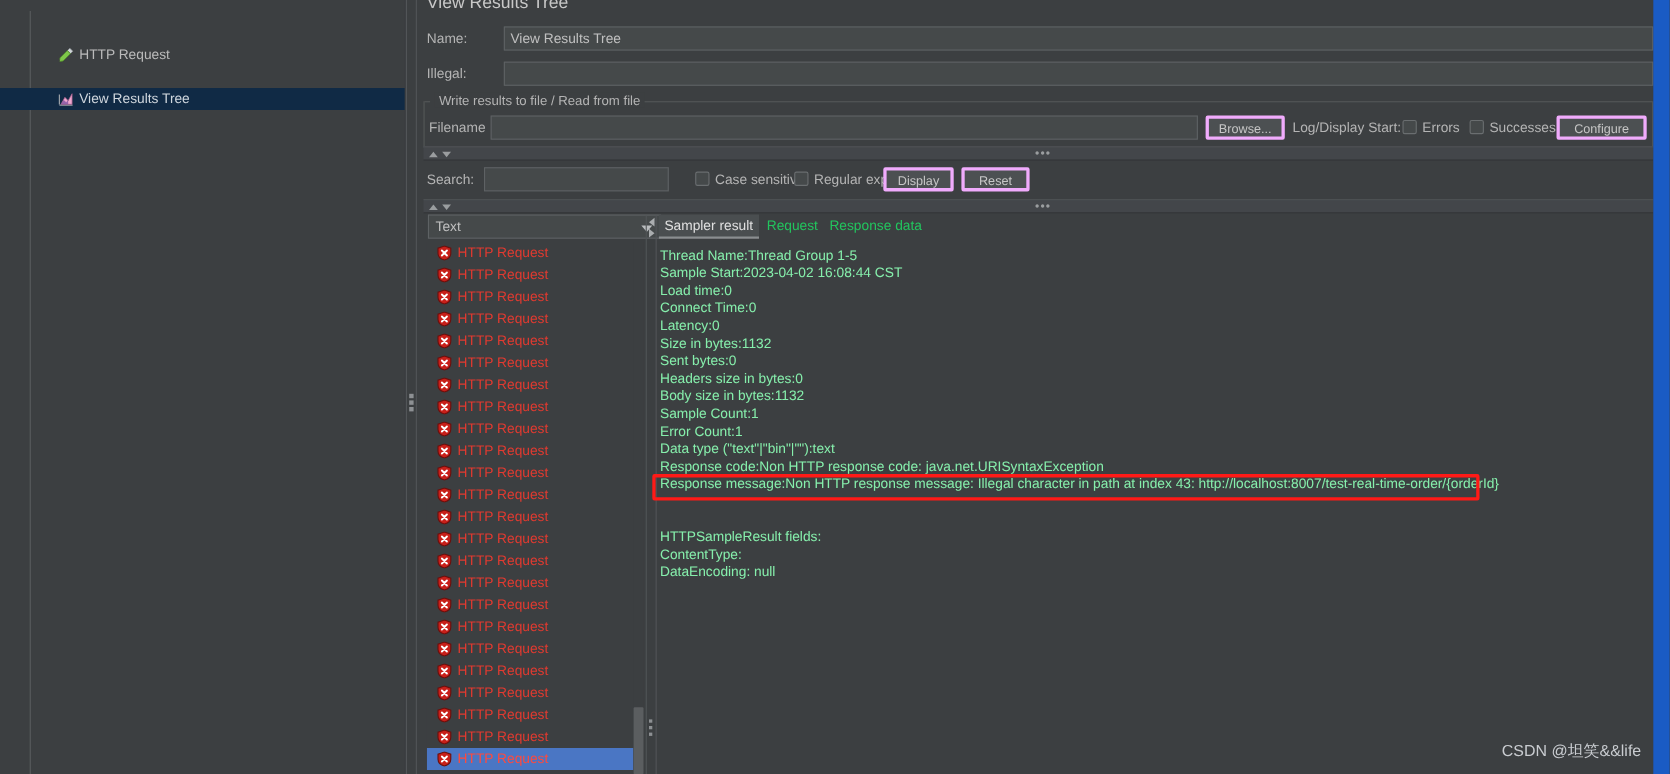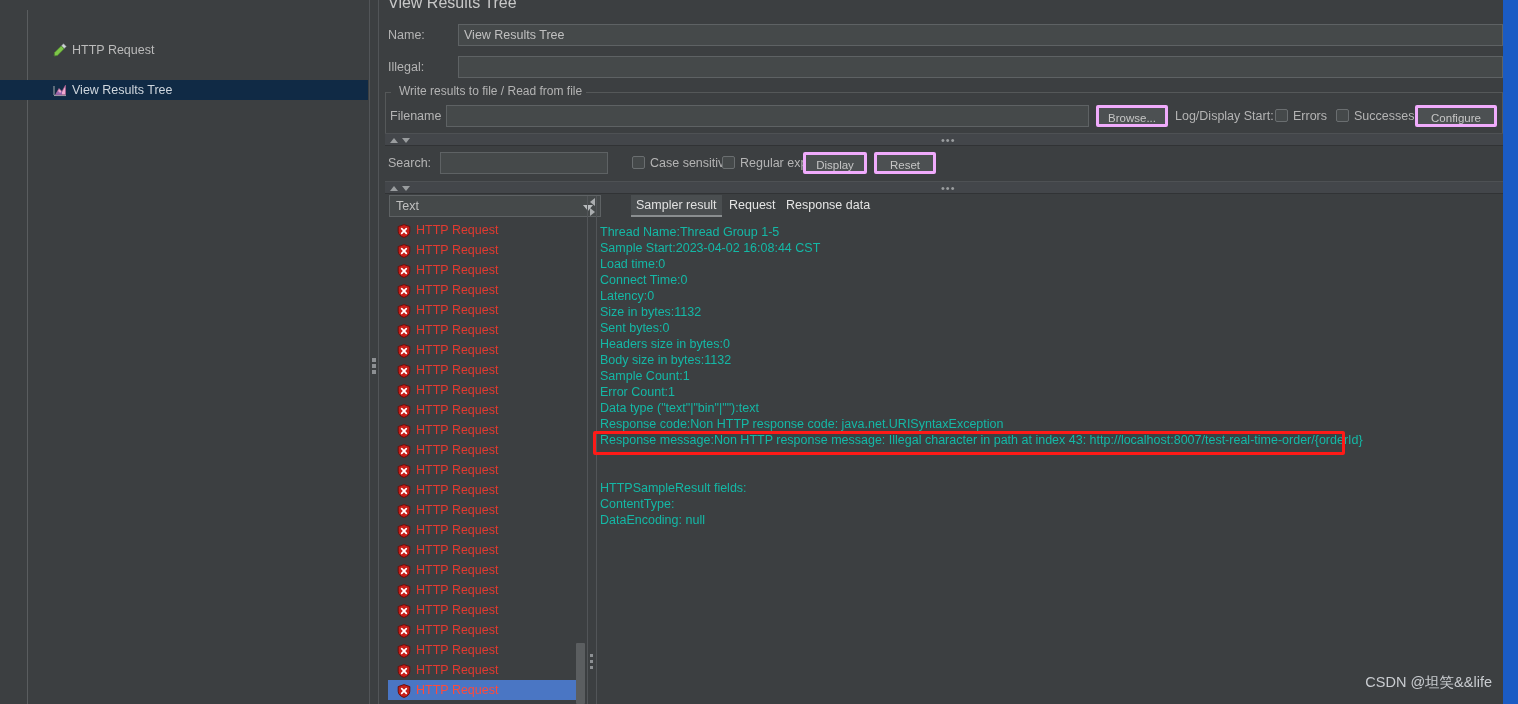--- a/index.html
+++ b/index.html
@@ -97,21 +97,21 @@
   }
   .combo .arrow {
     position: absolute; right: 7px; top: 9px; width: 0; height: 0;
     border-left: 5px solid transparent; border-right: 5px solid transparent;
     border-top: 6px solid #b9bcbe;
   }
 
   
   .tabstrip { position: absolute; height: 22px; }
   .tab {
-    position: absolute; font-size: 12.5px; color: #e5e5e5;
+    position: absolute; font-size: 12.5px; color: #22c55e;
     height: 22px; line-height: 20px; padding: 0 5px;
   }
   .tab.active { background: #4a4e50; color: #e0e0e0; border-bottom: 2px solid #8a8e90; }
   .tabscroll { position: absolute; width: 8px; height: 22px; }
   .tabscroll .t { position: absolute; width: 0; height: 0; }
 
   
   #results-list {
     position: absolute; left: 388px; top: 220px; width: 188px; height: 484px;
     background: #3c3f41; overflow: hidden;
@@ -136,21 +136,21 @@
 
   #inner-divider {
     position: absolute; left: 586px; top: 196px; width: 12px; height: 508px;
   }
   #inner-divider .dvline { position:absolute; top:0; width:1px; height:508px; background:#525558; }
   #inner-divider .dot { position:absolute; left:4px; width:3px; height:3px; background:#8d9093; }
 
   
   #sampler-text {
     position: absolute; left: 600px; top: 224px; width: 900px;
-    font-size: 12.5px; color: #14b8a6; line-height: 16px;
+    font-size: 12.5px; color: #86efac; line-height: 16px;
     white-space: pre;
   }
   #sampler-text .line { height: 16px; }
   #sampler-text .blank { height: 16px; }
 
   #error-highlight {
     position: absolute; left: 593px; top: 431px; width: 752px; height: 24px;
     border: 3px solid #ff1a17; border-radius: 2px; pointer-events: none;
   }
 
@@ -256,21 +256,21 @@
     <div class="combo" style="left:9px; top:195px; width:212px;">
       <span>Text</span>
       <span class="arrow"></span>
     </div>
 
     <div class="tabscroll" style="left:209px; top:195px;">
       <span class="t" style="left:1px; top:3px; border-top:4px solid transparent; border-bottom:4px solid transparent; border-right:5px solid #aaadaf;"></span>
       <span class="t" style="left:1px; top:13px; border-top:4px solid transparent; border-bottom:4px solid transparent; border-left:5px solid #aaadaf;"></span>
     </div>
 
-    <div class="tabstrip" style="left:219px; top:195px; width:280px;margin-left:32px;">
+    <div class="tabstrip" style="left:219px; top:195px; width:280px;">
       <div class="tab active" style="left:0;">Sampler result</div>
       <div class="tab" style="left:93px;">Request</div>
       <div class="tab" style="left:150px;">Response data</div>
     </div>
 
   </div>
 
   <div id="results-list">
       <div class="res-row">
         <span class="shield"><svg width="14" height="14" viewBox="0 0 14 14">

